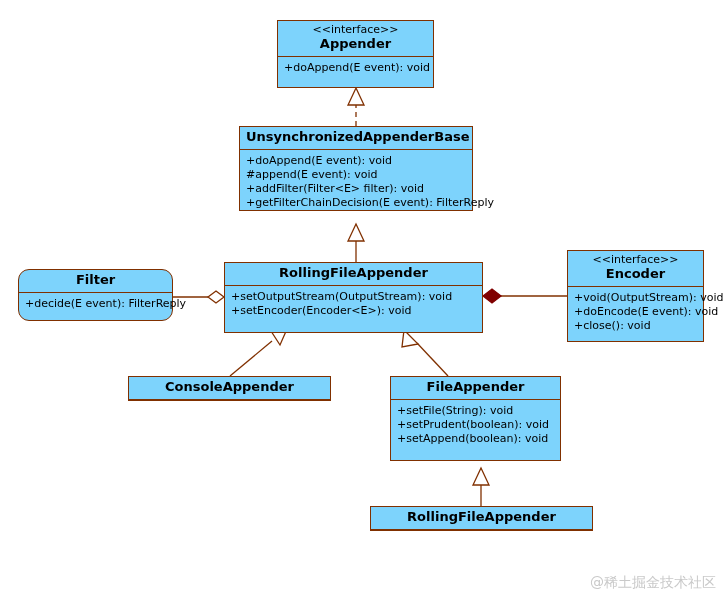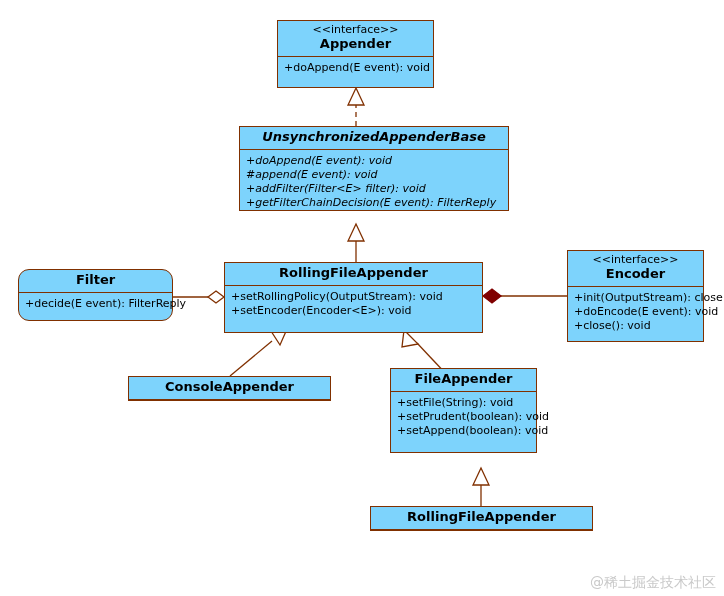--- a/index.html
+++ b/index.html
@@ -73,35 +73,35 @@
     color: #c9c9c9;
     font-family: "DejaVu Sans", "Liberation Sans", sans-serif;
     z-index: 6;
     white-space: nowrap;
   }
 
   
   #cls-appender        { left: 277px; top: 20px;  width: 157px; }
   #cls-appender .uml-body { height: 30px; }
 
-  #cls-unsync          { left: 239px; top: 126px; width: 270px; font-style: italic; }
+  #cls-unsync          { left: 239px; top: 126px; width: 234px; }
 
   #cls-filter          { left: 18px;  top: 269px; width: 155px; border-radius: 11px; }
   #cls-filter .uml-body { height: 27px; }
 
   #cls-osa             { left: 224px; top: 262px; width: 259px; }
   #cls-osa .uml-body   { height: 46px; }
 
   #cls-encoder         { left: 567px; top: 250px; width: 137px; }
   #cls-encoder .uml-body { height: 54px; }
 
   #cls-console         { left: 128px; top: 376px; width: 203px; }
   #cls-console .uml-body { height: 48px; }
 
-  #cls-file            { left: 390px; top: 368px; width: 147px; }
+  #cls-file            { left: 390px; top: 376px; width: 171px; }
   #cls-file .uml-body  { height: 60px; }
 
   #cls-rolling         { left: 370px; top: 506px; width: 223px; }
   #cls-rolling .uml-body { height: 55px; }
 </style>
 </head>
 <body>
 
 <div id="diagram-canvas">
 
@@ -172,32 +172,32 @@
     <div class="uml-body">
       <div class="member">+decide(E event): FilterReply</div>
     </div>
   </div>
 
   <div class="uml-class" id="cls-osa">
     <div class="uml-header">
       <span class="cname">RollingFileAppender</span>
     </div>
     <div class="uml-body">
-      <div class="member">+setRollingPolicy(OutputStream): void</div>
+      <div class="member">+setOutputStream(OutputStream): void</div>
       <div class="member">+setEncoder(Encoder&lt;E&gt;): void</div>
     </div>
   </div>
 
   <div class="uml-class" id="cls-encoder">
     <div class="uml-header">
       <span class="stereotype">&lt;&lt;interface&gt;&gt;</span>
       <span class="cname">Encoder</span>
     </div>
     <div class="uml-body">
-      <div class="member">+init(OutputStream): close</div>
+      <div class="member">+void(OutputStream): void</div>
       <div class="member">+doEncode(E event): void</div>
       <div class="member">+close(): void</div>
     </div>
   </div>
 
   <div class="uml-class" id="cls-console">
     <div class="uml-header">
       <span class="cname">ConsoleAppender</span>
     </div>
   </div>

